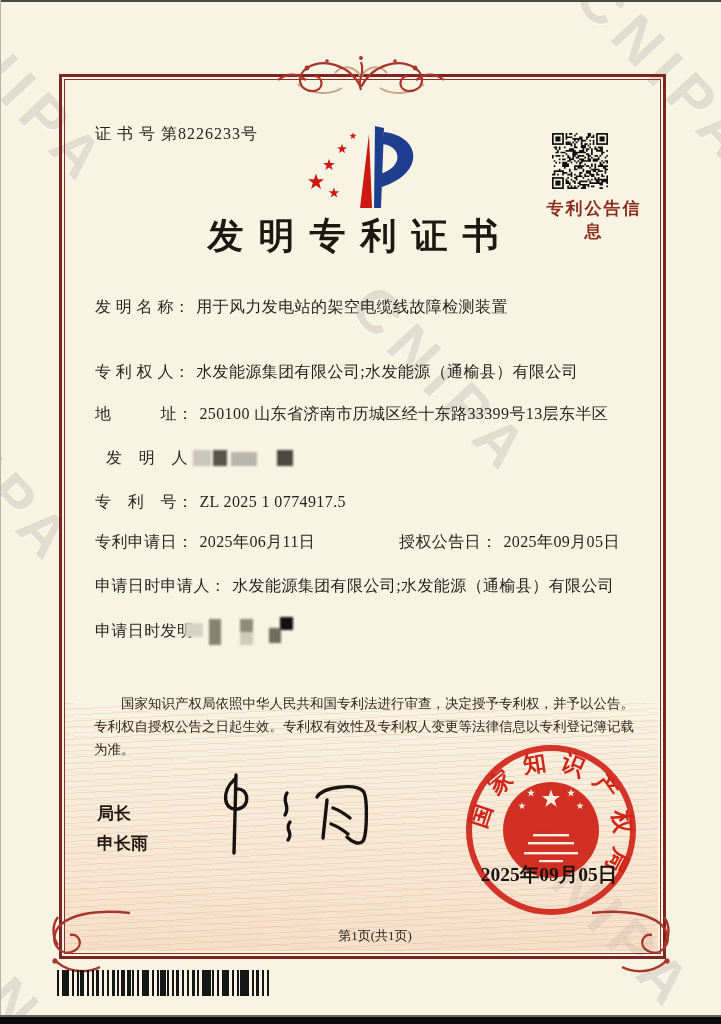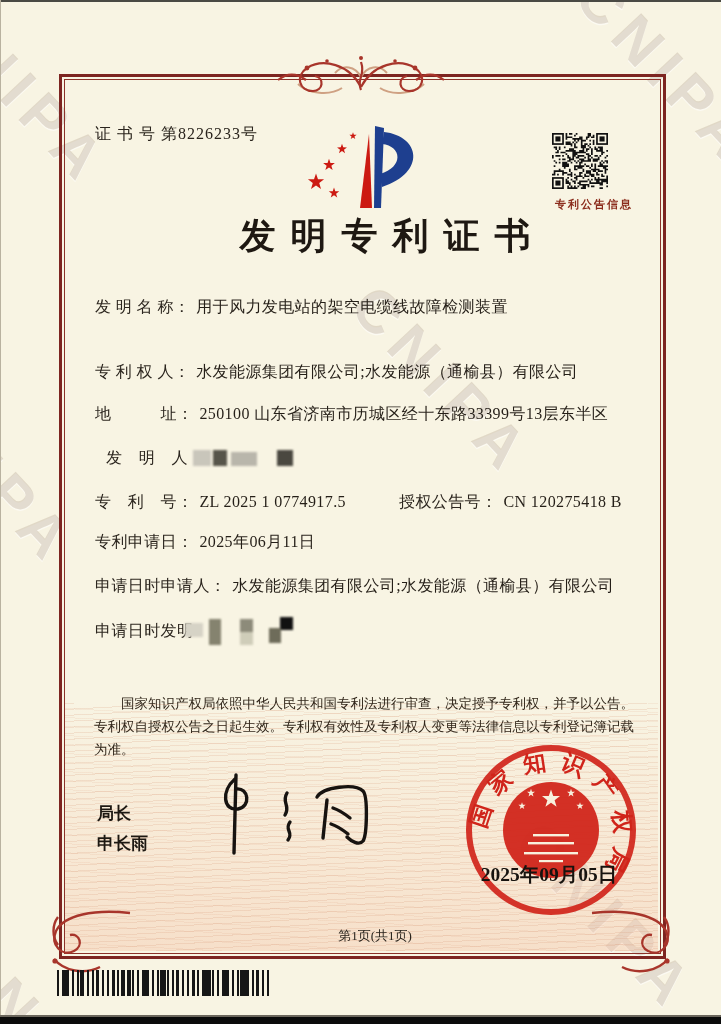--- a/index.html
+++ b/index.html
@@ -19,22 +19,22 @@
   .waves{left:64px;top:703px;width:594px;height:248px;
      background:
        repeating-linear-gradient(177deg, rgba(213,146,113,0.20) 0 1px, rgba(213,146,113,0) 1px 6px),
        repeating-linear-gradient(183deg, rgba(222,160,128,0.14) 0 1px, rgba(222,160,128,0) 1px 9px),
        linear-gradient(180deg, rgba(247,213,188,0) 0%, rgba(246,205,178,0.35) 70%, rgba(244,198,170,0.45) 100%);}
   
   .frame{left:59px;top:74px;width:601px;height:879px;border:3px solid #7d2521;}
   .frame::after{content:"";position:absolute;inset:2px;border:1px solid #8c3129;}
   .cert-no{left:95px;top:124px;font-size:16px;letter-spacing:1px;color:#2a241d;}
   .title{left:60px;top:212px;width:601px;text-align:center;font-size:36px;font-weight:bold;
-         letter-spacing:15px;color:#1e1812;margin-left:32px;}
-  .qr-caption{left:538px;top:197px;width:112px;text-align:center;font-size:11px;
+         letter-spacing:15px;color:#1e1812;}
+  .qr-caption{left:538px;top:197px;width:112px;text-align:center;font-size:17px;
               letter-spacing:2px;color:#8b2c1c;font-weight:bold;}
   .row{font-size:16px;letter-spacing:0.4px;color:#251f18;white-space:nowrap;}
   .row .lbl{color:#2c261f;}
   .row .val{margin-left:6px;}
   .legal{left:94px;top:692px;width:546px;font-size:13.5px;line-height:23px;color:#31261a;}
   .legal .l1{text-indent:27px;}
   .signer{font-family:Liberation Sans, sans-serif;font-weight:bold;font-size:17px;color:#1d1812;}
   .footer-page{left:60px;top:927px;width:630px;text-align:center;font-size:13px;color:#2a241d;}
   
   .blurbox{filter:blur(1.1px);}
@@ -158,25 +158,25 @@
   <div class="abs blurbox" style="left:193px;top:449px;width:120px;height:22px;">
     <span style="left:0;top:1px;width:18px;height:16px;background:#c9c6bb;"></span>
     <span style="left:20px;top:1px;width:14px;height:16px;background:#57554a;"></span>
     <span style="left:38px;top:3px;width:26px;height:14px;background:#b9b6ab;"></span>
     <span style="left:84px;top:1px;width:16px;height:16px;background:#4a4840;"></span>
   </div>
 
   <div class="abs row" style="left:95px;top:492px;">
     <span class="lbl">专　利　号：</span><span class="val">ZL 2025 1 0774917.5</span>
   </div>
-  <div class="abs row" style="left:399px;top:492px;">
-    <span class="lbl">授权公告号：</span><span class="val">CN 120275418 B</span>
-  </div>
   <div class="abs row" style="left:95px;top:532px;">
     <span class="lbl">专利申请日：</span><span class="val">2025年06月11日</span>
+  </div>
+  <div class="abs row" style="left:399px;top:532px;">
+    <span class="lbl">授权公告日：</span><span class="val">2025年09月05日</span>
   </div>
   <div class="abs row" style="left:95px;top:576px;">
     <span class="lbl">申请日时申请人：</span><span class="val">水发能源集团有限公司;水发能源（通榆县）有限公司</span>
   </div>
   <div class="abs row" style="left:95px;top:621px;">
     <span class="lbl">申请日时发明</span>
   </div>
   <div class="abs blurbox" style="left:185px;top:617px;width:120px;height:32px;">
     <span style="left:0;top:6px;width:18px;height:14px;background:#d6d3c6;"></span>
     <span style="left:24px;top:2px;width:12px;height:26px;background:#85836f;"></span>

